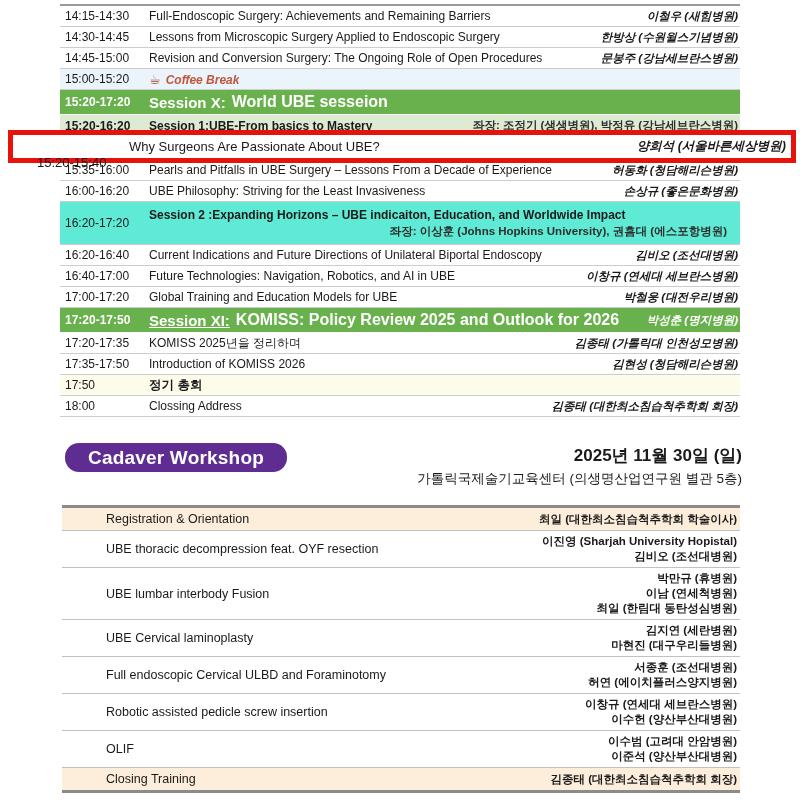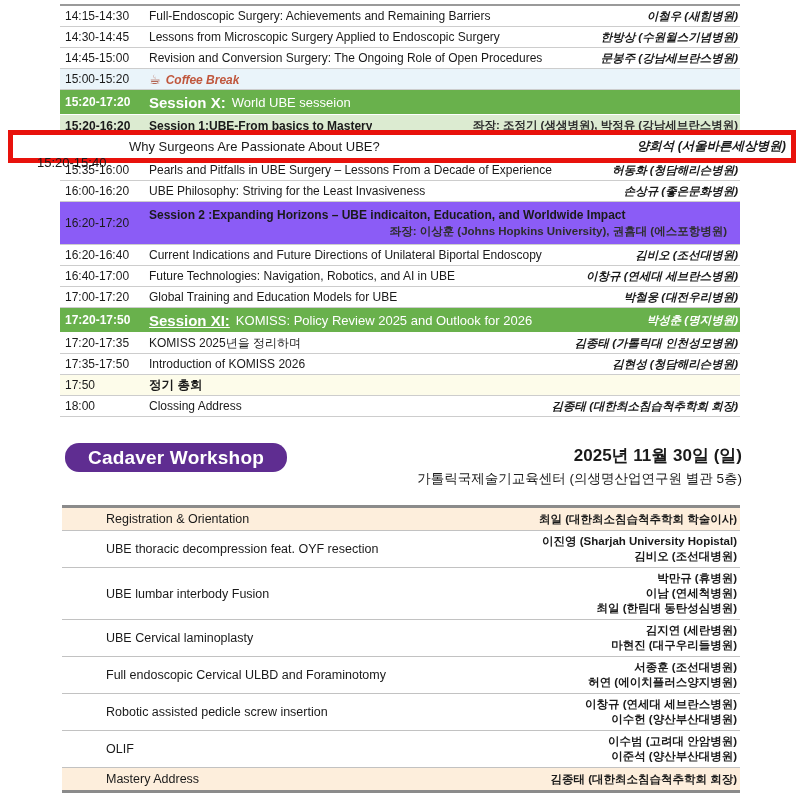--- a/index.html
+++ b/index.html
@@ -14,28 +14,28 @@
   .t{flex:none;width:84px;padding-left:5px;white-space:nowrap;}
   .ttl{white-space:nowrap;overflow:hidden;}
   .spk{margin-left:auto;padding-right:2px;white-space:nowrap;font-weight:bold;font-size:11.5px;font-style:italic;}
   .row.coffee{background:#eaf4fa;}
   .row.coffee .ttl{color:#c0573d;font-style:italic;font-weight:bold;}
   .coffee-ico{color:#a43b22;margin-right:5px;font-size:13px;font-style:normal;}
   .row.sess-head{background:#69b14c;color:#fff;height:25px;border-bottom:1px solid #fff;}
   .row.sess-head .t{font-weight:bold;}
   .sess-prefix{font-weight:bold;font-size:15px;margin-right:6px;}
   .sess-prefix.u{text-decoration:underline;}
-  .sess-rest{font-size:13px;font-weight:normal;}
+  .sess-rest{font-size:16px;font-weight:bold;}
   .row.sess-head .spk{color:#fff;}
   .row.sub{background:#dcebd1;height:22px;}
   .row.sub .t{font-weight:bold;}
   .row.sub .ttl{font-weight:bold;}
   .row.sub .ttl.u{text-decoration:underline;}
   .chair{margin-left:auto;padding-right:2px;white-space:nowrap;font-size:11.5px;font-weight:bold;color:#2e2e2e;}
-  .row.sub2{background:#8b5cf6;height:43px;}
+  .row.sub2{background:#5eead4;height:43px;}
   .sub2-lines{display:flex;flex-direction:column;flex:1;justify-content:center;gap:2px;}
   .sub2-lines .ttl{font-weight:bold;}
   .sub2-lines .chair{padding-right:13px;align-self:flex-end;}
   .row.spacer{background:#fff;height:23px;}
   .row.cream{background:#fdfcea;}
   .row.cream .ttl{font-weight:bold;font-size:12.5px;}
   
   .hl{position:absolute;box-sizing:border-box;left:8px;top:130px;width:788px;height:33px;
       border:5px solid #e8120c;background:#fff;display:flex;align-items:center;z-index:5;
       font-size:13px;}
@@ -238,19 +238,19 @@
 
   <div class="wrow h2">
     <span class="wl">OLIF</span>
     <span class="wspk">
       <span>이수범 (고려대 안암병원)</span><br>
       <span>이준석 (양산부산대병원)</span>
     </span>
   </div>
 
   <div class="wrow peach h1">
-    <span class="wl">Mastery Address</span>
+    <span class="wl">Closing Training</span>
     <span class="wspk">
       <span>김종태 (대한최소침습척추학회 회장)</span>
     </span>
   </div>
 
 </div>
 
 </body></html>

